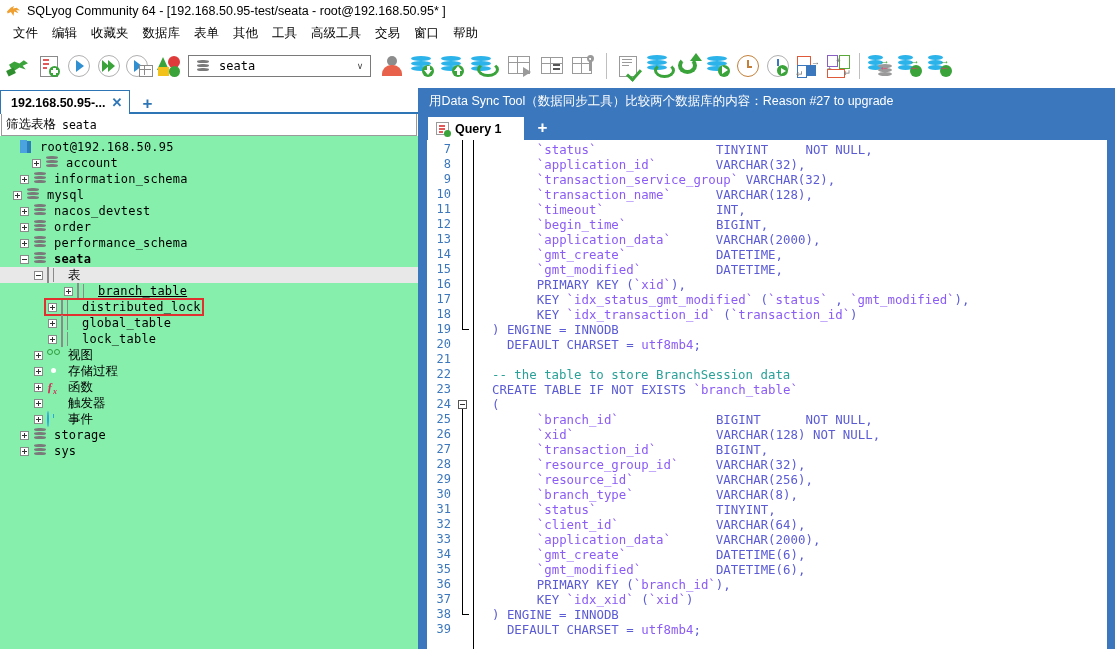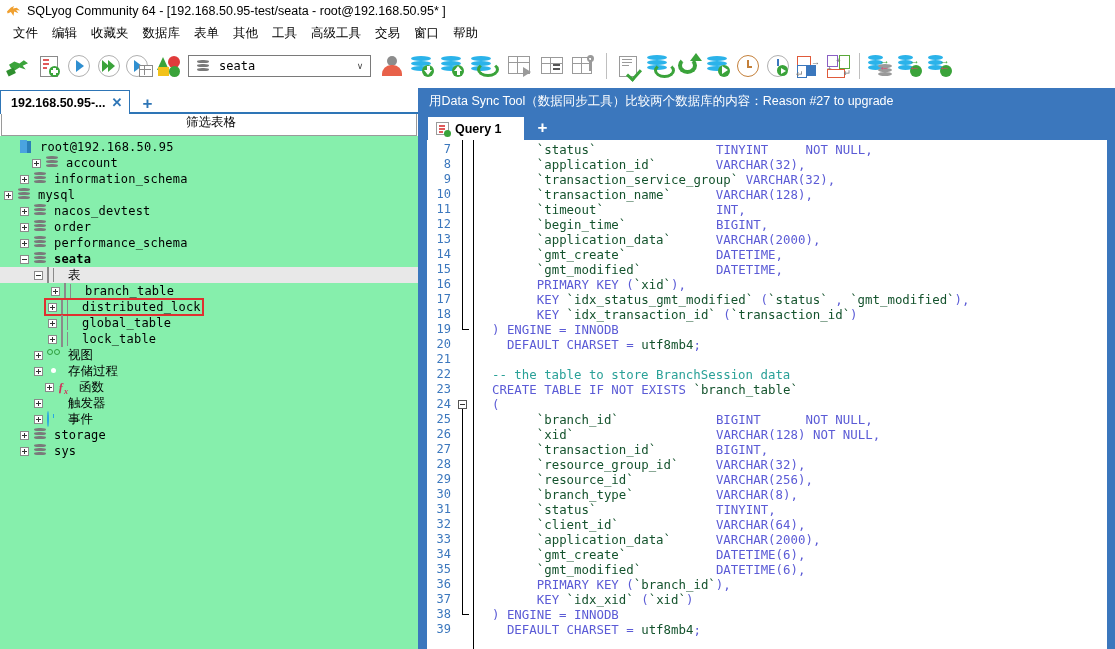--- a/index.html
+++ b/index.html
@@ -55,21 +55,21 @@
     height:24px;display:flex;align-items:center;gap:6px;padding:0 7px 0 10px;
     border:1px solid #2e75b6;border-bottom:none;background:#fff;
     font-weight:bold;font-size:12.5px;position:relative;z-index:2;box-sizing:border-box;
   }
   .tab .x{color:#2e75b6;font-size:13px;font-weight:bold;line-height:1;}
   .tabadd{margin-left:12px;color:#2e75b6;font-size:17px;font-weight:bold;line-height:1;
           position:relative;z-index:2;padding-bottom:2px;}
 
   
   .filterhdr{height:22px;display:flex;align-items:center;padding-left:4px;gap:6px;
-             border:1px solid #9a9a9a;border-top:none;box-sizing:border-box;margin:0 1px;flex-direction:column;}
+             border:1px solid #9a9a9a;border-top:none;box-sizing:border-box;margin:0 1px;}
   .filterhdr .lab{font-size:12.5px;}
   .filterhdr .val{font-family:"DejaVu Sans Mono",monospace;font-size:11.5px;}
   .filterbox{height:22px;margin:1px 3px 0 3px;border:1px solid #9a9a9a;display:flex;align-items:center;
              padding-left:4px;box-sizing:border-box;}
   .filterbox .ph{color:#808080;font-size:12.5px;font-family:"DejaVu Sans Mono",monospace;}
   .filterbox .ph .cn{font-family:"Liberation Sans",sans-serif;}
 
   
   .tree{flex:1;overflow:hidden;position:relative;padding-top:3px;background:#86efac;}
   .node{height:16px;display:flex;align-items:center;font-size:12px;white-space:nowrap;position:relative;}
@@ -123,21 +123,21 @@
   .leftbar{width:6px;background:#3b77bd;flex:none;}
   .gutter{width:28px;flex:none;text-align:right;padding-right:4px;box-sizing:border-box;
           font-family:"DejaVu Sans Mono",monospace;font-size:12px;color:#3b77bd;padding-top:2px;}
   .foldcol{width:18px;flex:none;position:relative;padding-top:2px;}
   .code{flex:1;position:relative;padding-top:2px;padding-left:4px;
         font-family:"DejaVu Sans Mono",monospace;font-size:12.4px;overflow:hidden;white-space:pre;}
   .ln{height:15px;line-height:15px;}
   .vrule{position:absolute;left:52px;top:0;bottom:0;width:1px;background:#000;}
   .kw{color:#5b5bd6;}
   .cmt{color:#2aa198;}
-  .id{color:#14532d;text-align:right;}
+  .id{color:#8b5cf6;text-align:right;}
 
   
   .foldbox{position:absolute;left:3px;width:9px;height:9px;border:1px solid #555;background:#fff;box-sizing:border-box;}
   .foldbox::before{content:"";position:absolute;left:1px;top:3px;width:5px;height:1px;background:#333;}
   .foldline{position:absolute;left:7px;width:1px;background:#000;}
   .foldend{position:absolute;left:7px;width:7px;height:1px;background:#000;}
 
   .rightedge{position:absolute;right:0;top:0;bottom:0;width:8px;background:#3b77bd;}
   .vsplit{width:3px;background:#3b77bd;flex:none;}
 
@@ -457,21 +457,21 @@
           <div class="node" style="padding-left: 32px;">
             <span class="exp plus"></span>
             <span class="ico"><span class="ic-db"><i></i><i></i><i></i></span></span>
             <span class="lbl">account</span>
           </div>
           <div class="node" style="padding-left: 20px;">
             <span class="exp plus"></span>
             <span class="ico"><span class="ic-db"><i></i><i></i><i></i></span></span>
             <span class="lbl">information_schema</span>
           </div>
-          <div class="node" style="padding-left: 4px;">
+          <div class="node" style="padding-left: 13px;">
             <span class="exp plus"></span>
             <span class="ico"><span class="ic-db"><i></i><i></i><i></i></span></span>
             <span class="lbl">mysql</span>
           </div>
           <div class="node" style="padding-left: 20px;">
             <span class="exp plus"></span>
             <span class="ico"><span class="ic-db"><i></i><i></i><i></i></span></span>
             <span class="lbl">nacos_devtest</span>
           </div>
           <div class="node" style="padding-left: 20px;">
@@ -487,21 +487,21 @@
           <div class="node bold" style="padding-left: 20px;">
             <span class="exp "></span>
             <span class="ico"><span class="ic-db"><i></i><i></i><i></i></span></span>
             <span class="lbl">seata</span>
           </div>
           <div class="node sel" style="padding-left: 34px;">
             <span class="exp "></span>
             <span class="ico"><span class="ic-grid"></span></span>
             <span class="lbl cn">表</span>
           </div>
-          <div class="node" style="padding-left: 51px;">
+          <div class="node" style="padding-left: 64px; text-decoration: underline;">
             <span class="exp plus"></span>
             <span class="ico"><span class="ic-grid"></span></span>
             <span class="lbl">branch_table</span>
           </div>
           <div class="node" style="padding-left: 48px;">
             <span class="exp plus"></span>
             <span class="ico"><span class="ic-grid"></span></span>
             <span class="lbl">distributed_lock</span>
           </div>
           <div class="redbox" style="left: 44px; top: 162px; width: 160px; height: 18px;"></div>
@@ -518,21 +518,21 @@
           <div class="node" style="padding-left: 34px;">
             <span class="exp plus"></span>
             <span class="ico"><span class="ic-view"></span></span>
             <span class="lbl cn">视图</span>
           </div>
           <div class="node" style="padding-left: 34px;">
             <span class="exp plus"></span>
             <span class="ico"><span class="ic-gear"></span></span>
             <span class="lbl cn">存储过程</span>
           </div>
-          <div class="node" style="padding-left: 45px;">
+          <div class="node" style="padding-left: 34px;">
             <span class="exp plus"></span>
             <span class="ico"><span class="ic-fx">ƒ<sub style="font-size:8px">x</sub></span></span>
             <span class="lbl cn">函数</span>
           </div>
           <div class="node" style="padding-left: 34px;">
             <span class="exp plus"></span>
             <span class="ico"><span class="ic-bolt"></span></span>
             <span class="lbl cn">触发器</span>
           </div>
           <div class="node" style="padding-left: 34px;">

